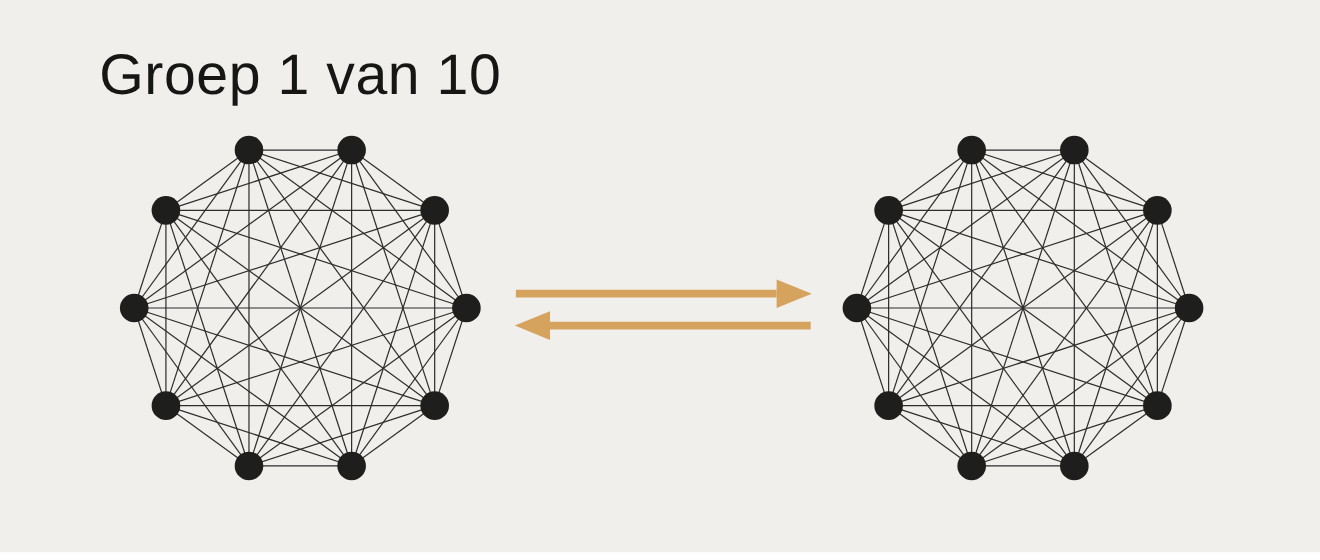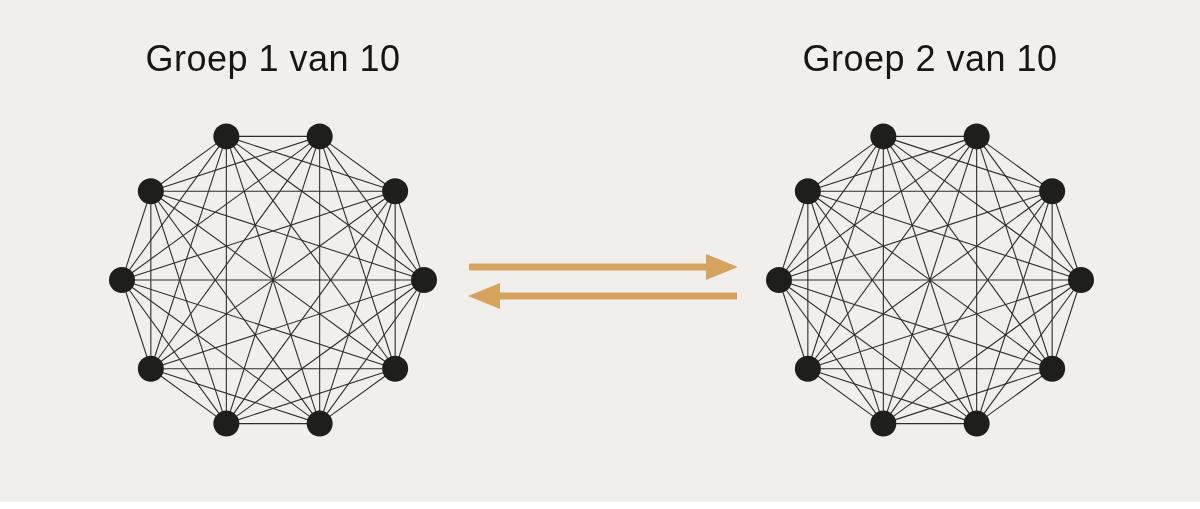--- a/index.html
+++ b/index.html
@@ -20,21 +20,21 @@
     width:1200px;
     height:509px;
     background:var(--bg);
     overflow:hidden;
   }
   .title{
     position:absolute;
     top:38px;
     width:540px;
     text-align:center;
-    font-size:36px;
+    font-size:52px;
     font-weight:400;
     color:#161614;
     letter-spacing:0.5px;
     white-space:nowrap;
   }
   .title-left{left:3px;}
   .title-right{left:660px;}
   .graph{
     position:absolute;
     top:110px;
@@ -73,21 +73,20 @@
     background:var(--footer-color);
   }
 </style>
 </head>
 <body>
 
 <div class="canvas">
 
   <h2 class="title title-left">Groep 1 van 10</h2>
 
-  <h2 class="title title-right">Groep 2 van 10</h2>
 
   <svg class="graph graph-left" viewBox="0 0 340 340">
       <line x1="321.00" y1="170.00" x2="292.16" y2="81.24" stroke-width="1.1"></line>
       <line x1="321.00" y1="170.00" x2="216.66" y2="26.39" stroke-width="1.1"></line>
       <line x1="321.00" y1="170.00" x2="123.34" y2="26.39" stroke-width="1.1"></line>
       <line x1="321.00" y1="170.00" x2="47.84" y2="81.24" stroke-width="1.1"></line>
       <line x1="321.00" y1="170.00" x2="19.00" y2="170.00" stroke-width="1.1"></line>
       <line x1="321.00" y1="170.00" x2="47.84" y2="258.76" stroke-width="1.1"></line>
       <line x1="321.00" y1="170.00" x2="123.34" y2="313.61" stroke-width="1.1"></line>
       <line x1="321.00" y1="170.00" x2="216.66" y2="313.61" stroke-width="1.1"></line>

